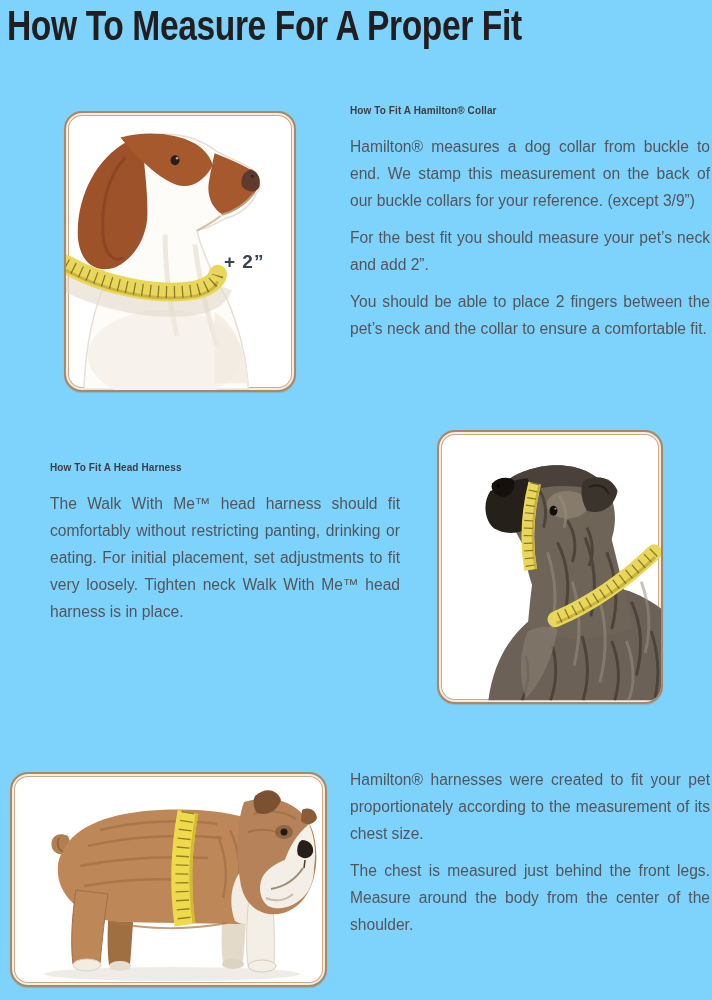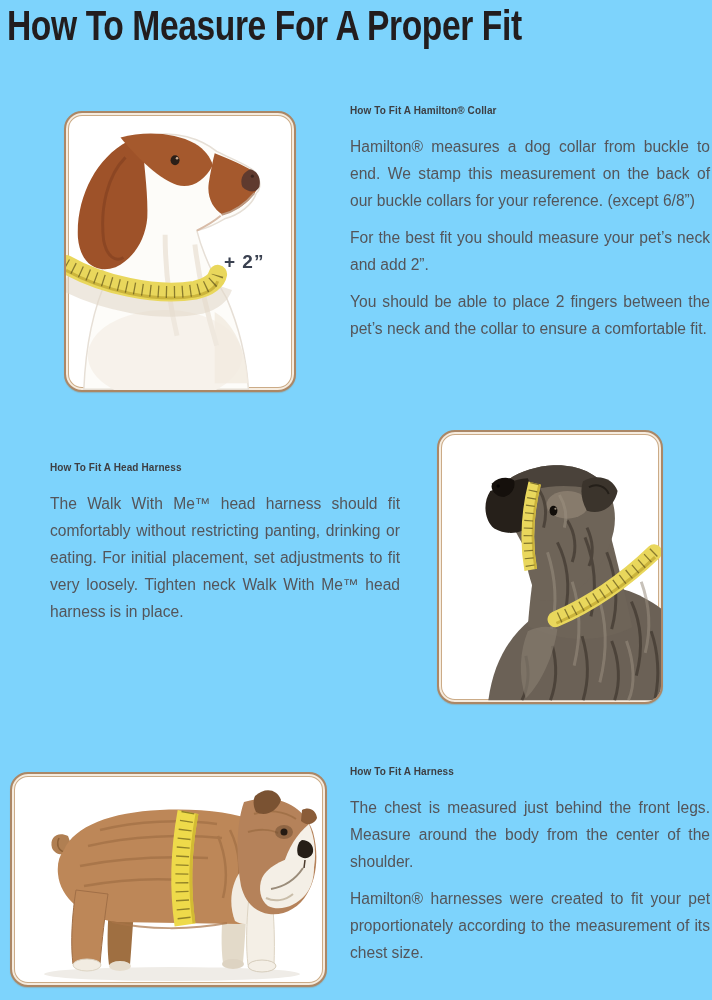--- a/index.html
+++ b/index.html
@@ -81,21 +81,21 @@
 
       <path d="M0,152 C35,172 90,185 130,178 C145,175 152,168 153,162" fill="none" stroke="#e9d75c" stroke-width="19" stroke-linecap="round"></path>
       <path d="M0,158 C36,178 90,191 130,184 C144,181 151,175 153,169" fill="none" stroke="#c6ae36" stroke-width="3" opacity="0.85"></path>
       <path d="M0,152 C35,172 90,185 130,178 C145,175 152,168 153,162" fill="none" stroke="#5f541b" stroke-width="12" stroke-dasharray="1.3,6.8" opacity="0.7"></path>
     </svg>
     <div class="tape-note">+ 2”</div>
   </div>
 
   <div class="text-col" id="text-collar">
     <h3>How To Fit A Hamilton® Collar</h3>
-    <p>Hamilton® measures a dog collar from buckle to end.  We stamp this measurement on the back of our buckle collars for your reference. (except 6/8”)</p>
+    <p>Hamilton® measures a dog collar from buckle to end.  We stamp this measurement on the back of our buckle collars for your reference. (except 3/9”)</p>
     <p>For the best fit you should measure your pet’s neck and add 2”.</p>
     <p>You should be able to place 2 fingers between the pet’s neck and the collar to ensure a comfortable fit.</p>
   </div>
 
   <div class="text-col" id="text-headharness">
     <h3>How To Fit A Head Harness</h3>
     <p>The Walk With Me™ head harness should fit comfortably without restricting panting, drinking or eating. For initial placement, set adjustments to fit very loosely. Tighten neck Walk With Me™ head harness is in place.</p>
   </div>
 
   <div class="photo-frame" id="frame-headharness">
@@ -216,18 +216,17 @@
       <circle cx="272" cy="58" r="3.5" fill="#241a12"></circle>
 
       <path d="M290,66 C297,66 302,71 301,78 C299,85 291,86 286,81 C284,75 286,68 290,66 Z" fill="#261e17"></path>
       <path d="M293,86 L292,94" stroke="#4a3a2c" stroke-width="1.5"></path>
       <path d="M291,94 C283,106 271,113 259,115" fill="none" stroke="#9a8c7a" stroke-width="2"></path>
       <path d="M281,120 C273,127 262,128 254,124" fill="none" stroke="#c9bda9" stroke-width="2"></path>
     </svg>
   </div>
 
   <div class="text-col" id="text-harness">
-    <h3>How To Fit A Harness</h3>
+    <p>Hamilton® harnesses were created to fit your pet proportionately according to the measurement of its chest size.</p>
     <p>The chest is measured just behind the front legs. Measure around the body from the center of the shoulder.</p>
-    <p>Hamilton® harnesses were created to fit your pet proportionately according to the measurement of its chest size.</p>
   </div>
 
 </div>
 
 </body></html>

